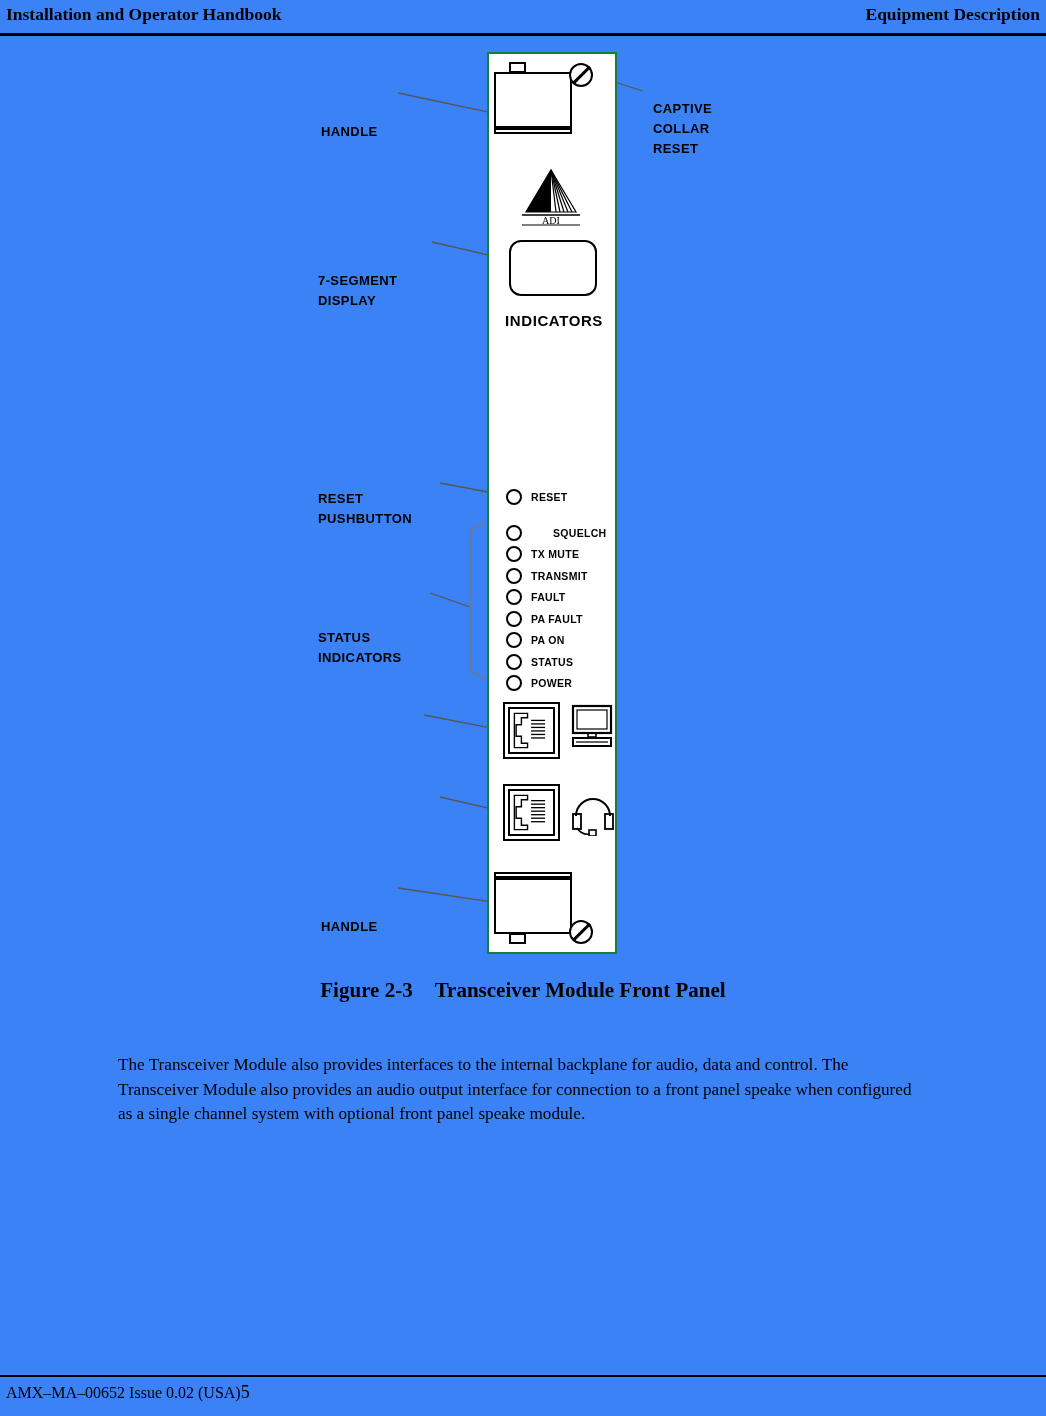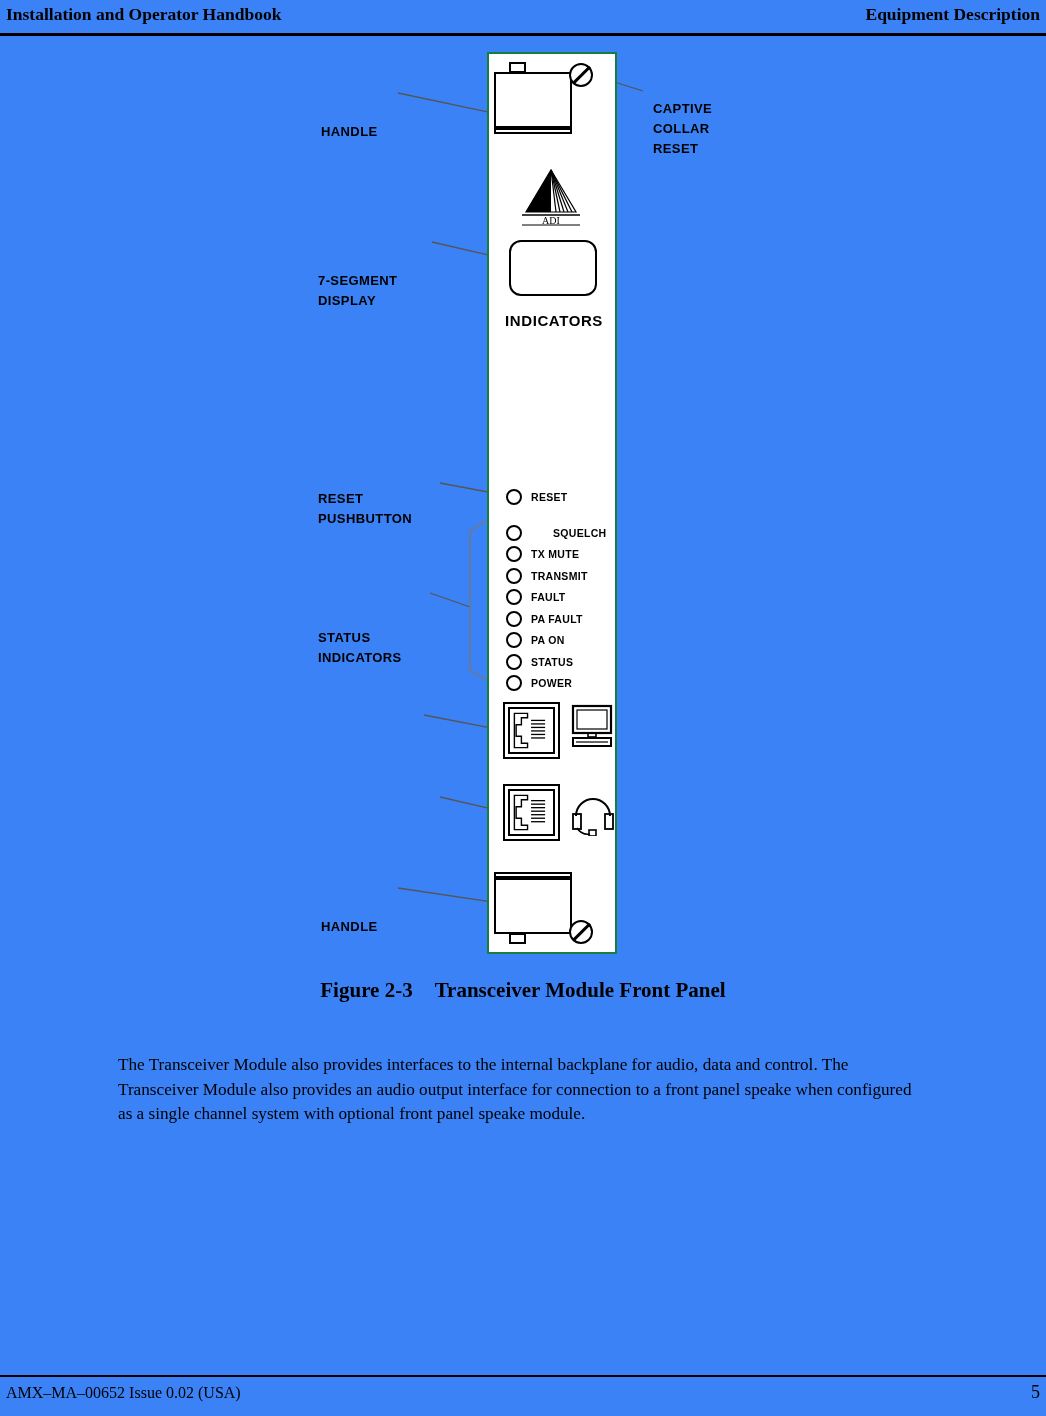--- a/index.html
+++ b/index.html
@@ -272,21 +272,21 @@
     background: #000000;
   }
   .footer {
     position: absolute;
     left: 0;
     top: 1382px;
     width: 1046px;
     padding: 0 6px;
     box-sizing: border-box;
     display: flex;
-    justify-content: space-between;
+    justify-content: flex-start;
     align-items: baseline;
     font-family: "Liberation Serif", serif;
     font-size: 16px;
   }
   .footer-page { font-size: 18px; }
 </style>
 </head>
 <body>
 
 <div class="page">

